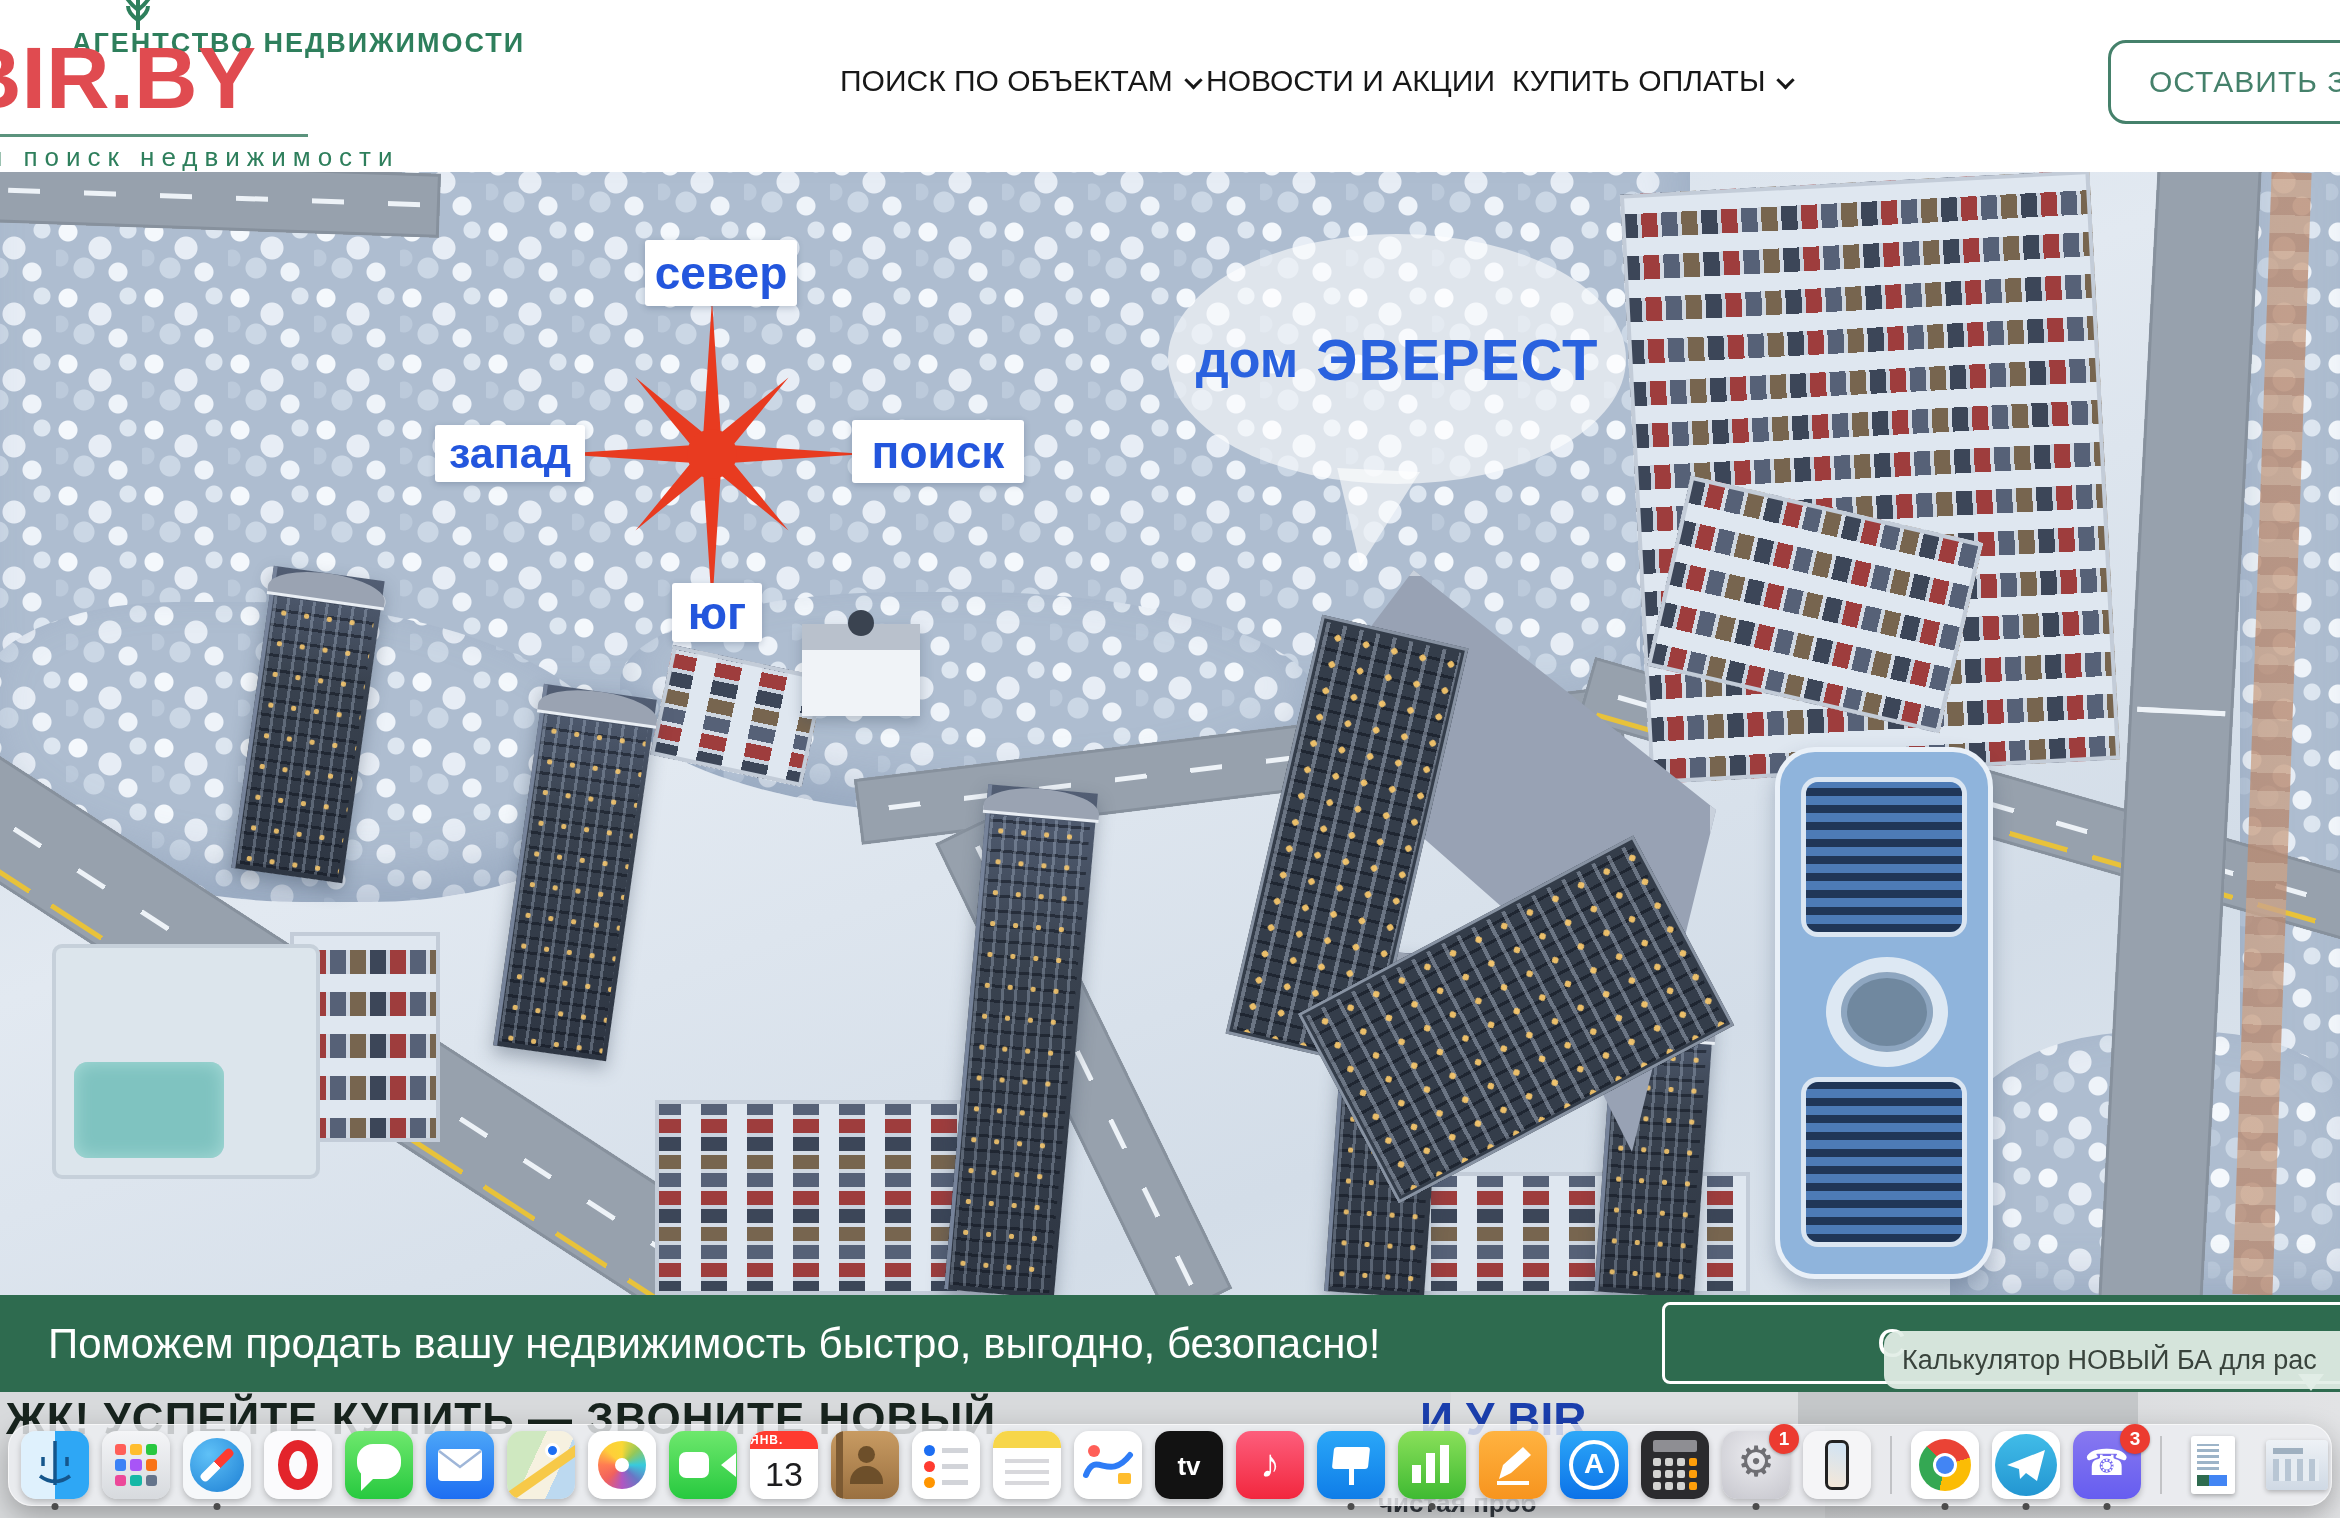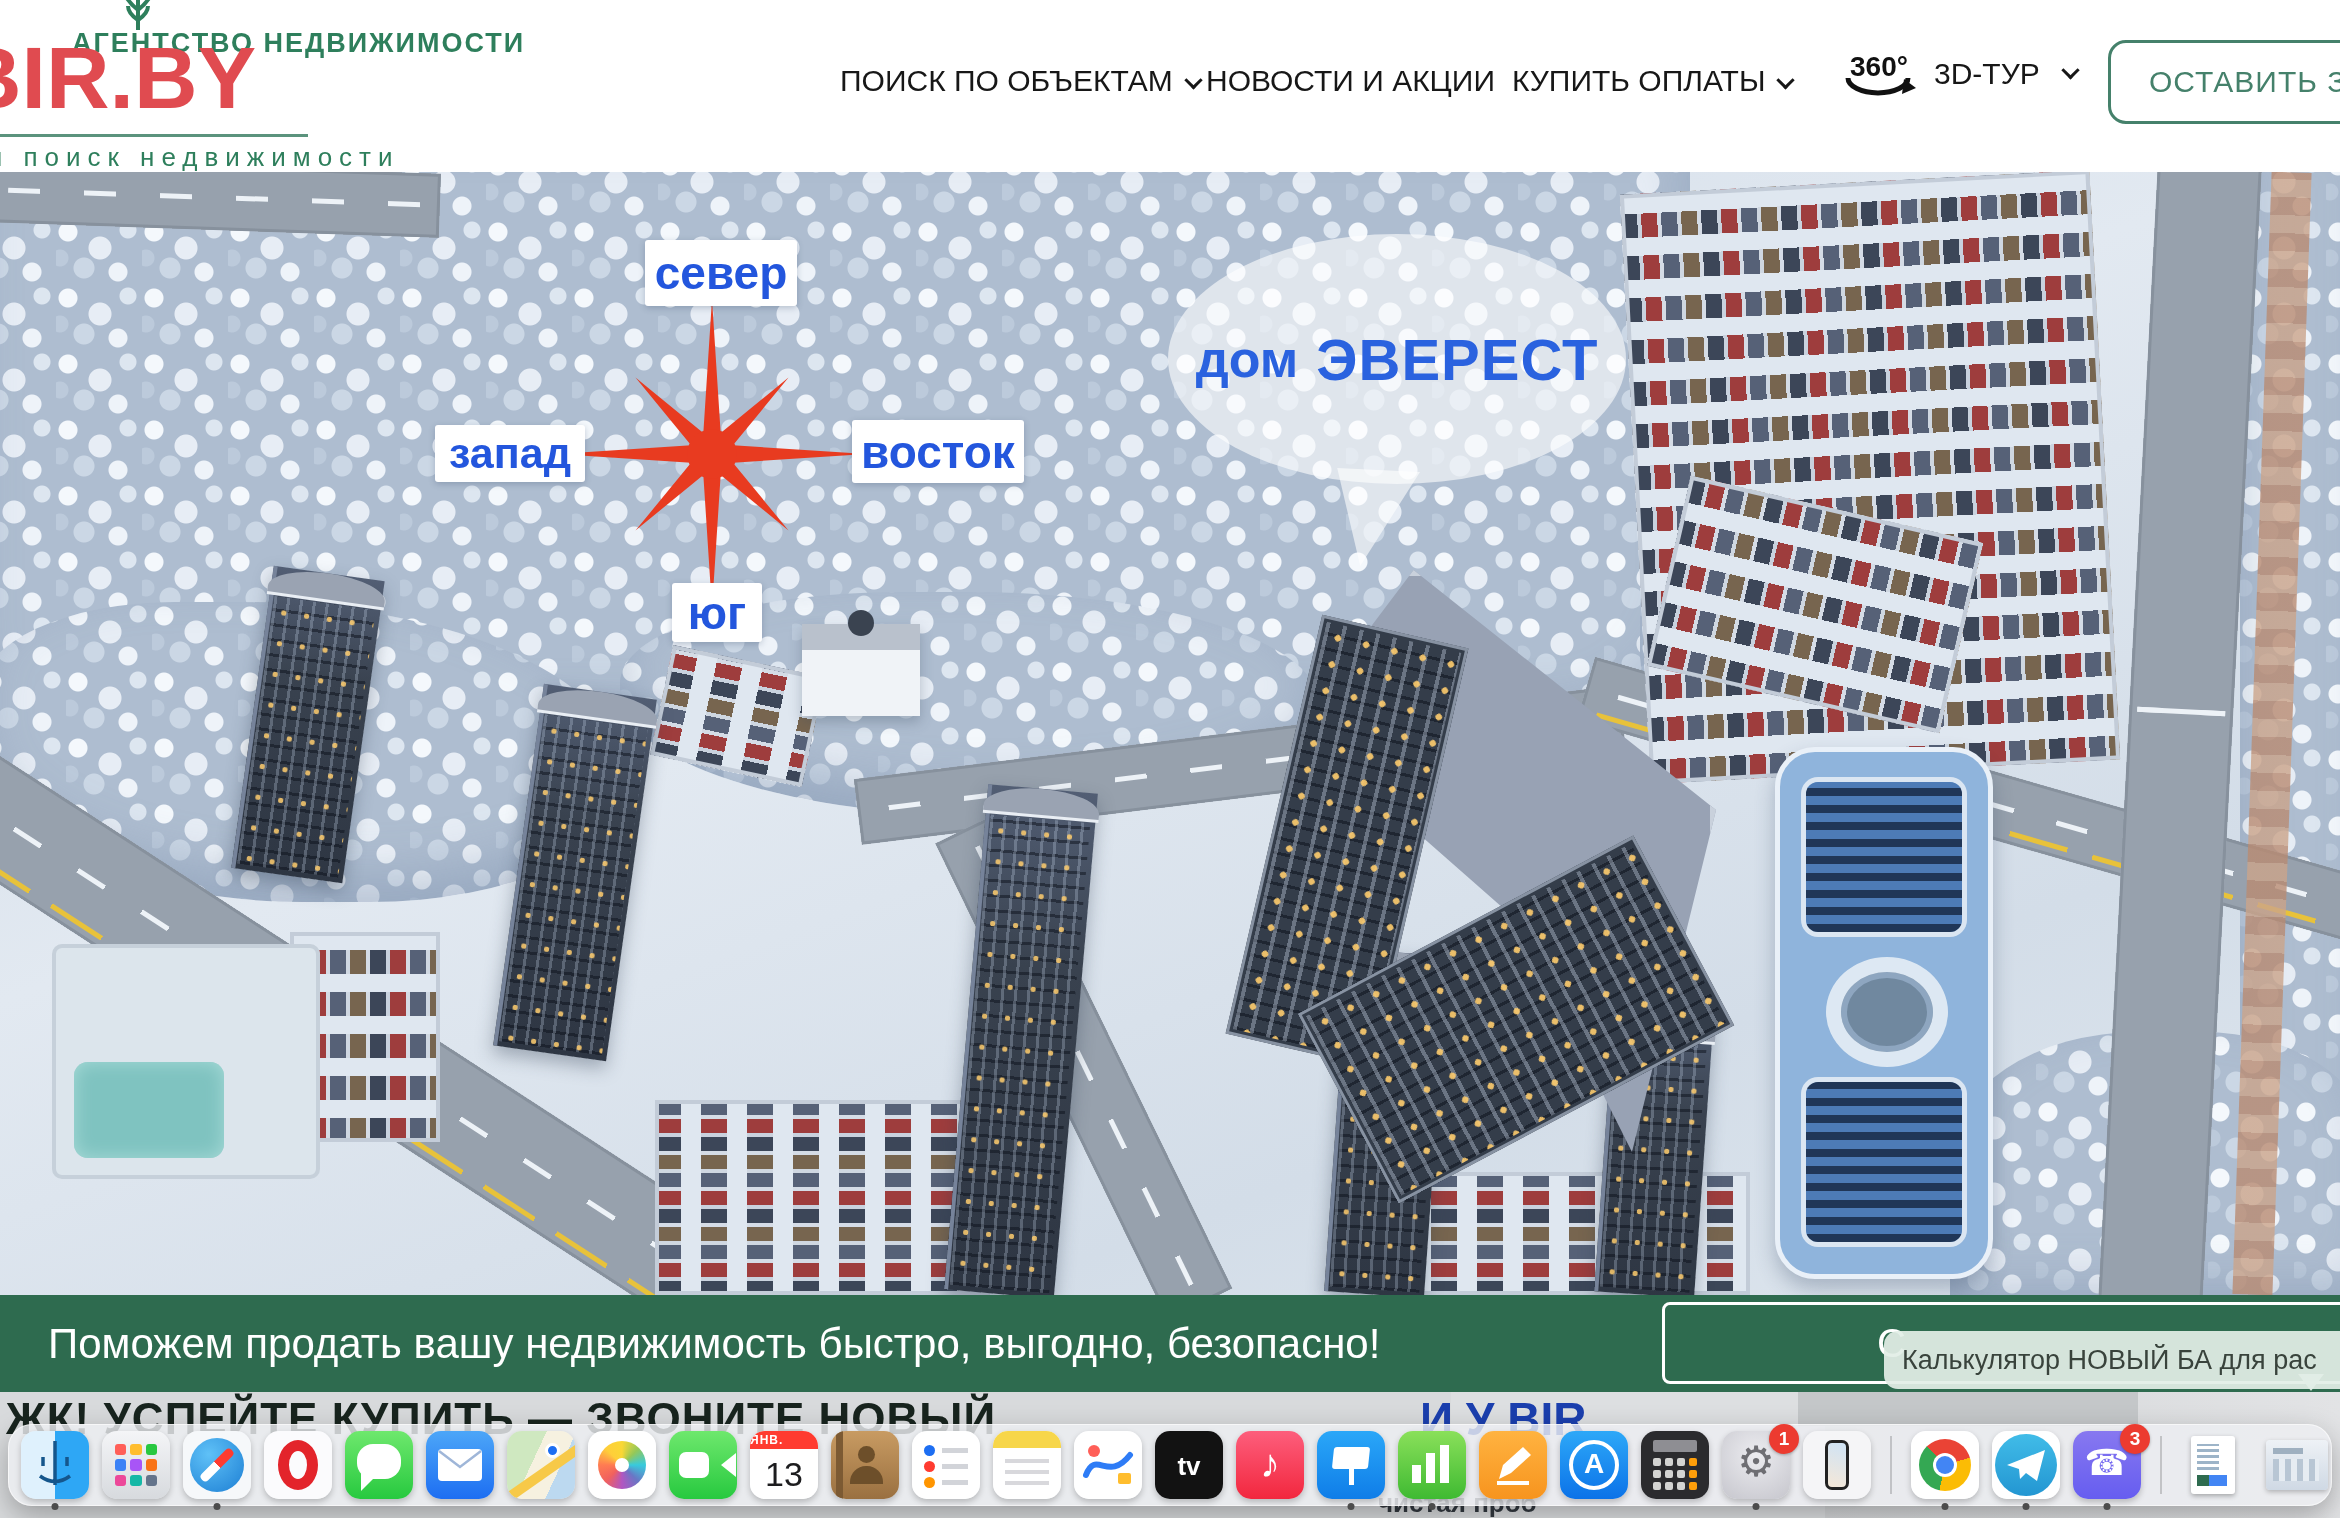--- a/index.html
+++ b/index.html
@@ -192,29 +192,20 @@
 
   <div class="nav-item" style="left:840px">
     <span>ПОИСК ПО ОБЪЕКТАМ</span><i class="chev"></i>
   </div>
   <div class="nav-item" style="left:1206px">
     <span>НОВОСТИ И АКЦИИ</span>
   </div>
   <div class="nav-item" style="left:1512px">
     <span>КУПИТЬ ОПЛАТЫ</span><i class="chev"></i>
   </div>
-  <div class="nav-tour">
-    <svg width="92" height="64" viewBox="0 0 92 64">
-      <text x="18" y="34" font-size="28" font-weight="700" fill="#111">360°</text>
-      <path d="M16 36 a30 15 0 1 0 60 0" fill="none" stroke="#111" stroke-width="5"></path>
-      <path d="M70 52 l14 -6 -12 -9 z" fill="#111"></path>
-    </svg>
-    <span class="nav-tour-label">3D-ТУР</span>
-    <i class="chev"></i>
-  </div>
   <button class="header-cta">ОСТАВИТЬ ЗАЯВКУ</button>
 </header>
 
 <section class="hero">
   <div class="forest forest-a"></div>
   <div class="forest forest-b"></div>
   <div class="forest forest-c"></div>
   <div class="forest forest-f"></div>
   <div class="forest forest-d"></div>
   <div class="forest forest-e"></div>
@@ -271,21 +262,21 @@
   </div>
 
   <div class="church"></div>
 
   <svg class="compass-star" viewBox="-160 -160 320 320">
     <polygon fill="#e83b20" points="0,-150 8.4,-20.3 74.2,-74.2 20.3,-8.4 150,0 20.3,8.4 74.2,74.2 8.4,20.3 0,150 -8.4,20.3 -74.2,74.2 -20.3,8.4 -150,0 -20.3,-8.4 -74.2,-74.2 -8.4,-20.3"></polygon>
     <circle cx="0" cy="0" r="24" fill="#e83b20"></circle>
   </svg>
   <div class="dir-label dir-n">север</div>
   <div class="dir-label dir-w">запад</div>
-  <div class="dir-label dir-e">восток</div>
+  <div class="dir-label dir-e">поиск</div>
   <div class="dir-label dir-s">юг</div>
 
   <div class="bubble">
     <span class="bubble-prefix">дом</span>
     <span class="bubble-name">ЭВЕРЕСТ</span>
   </div>
   <div class="bubble-tail"></div>
 </section>
 
 <section class="banner">

